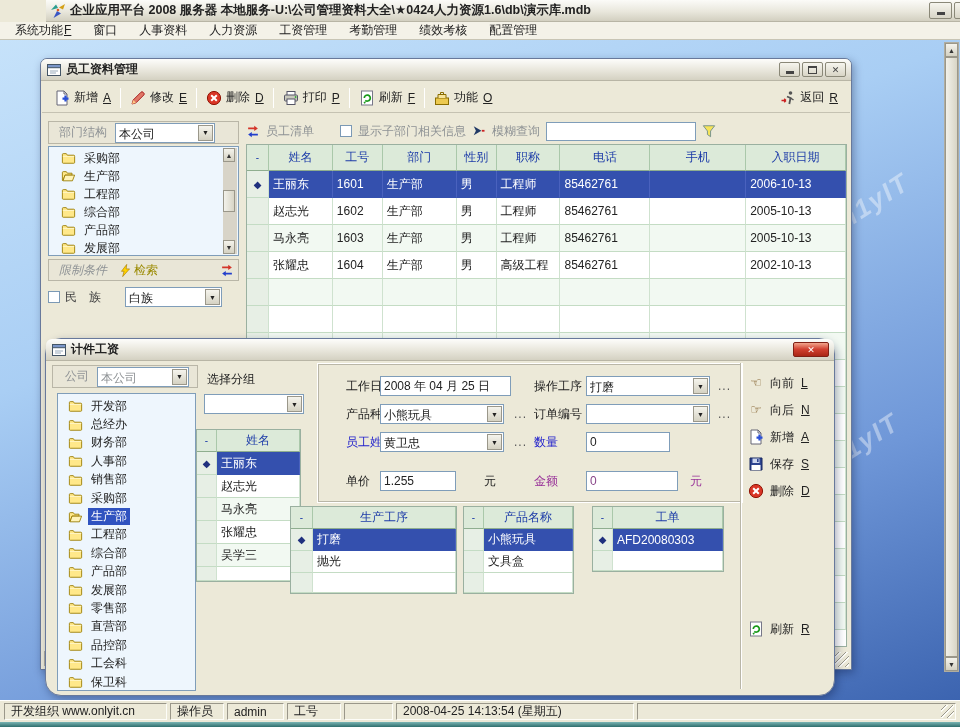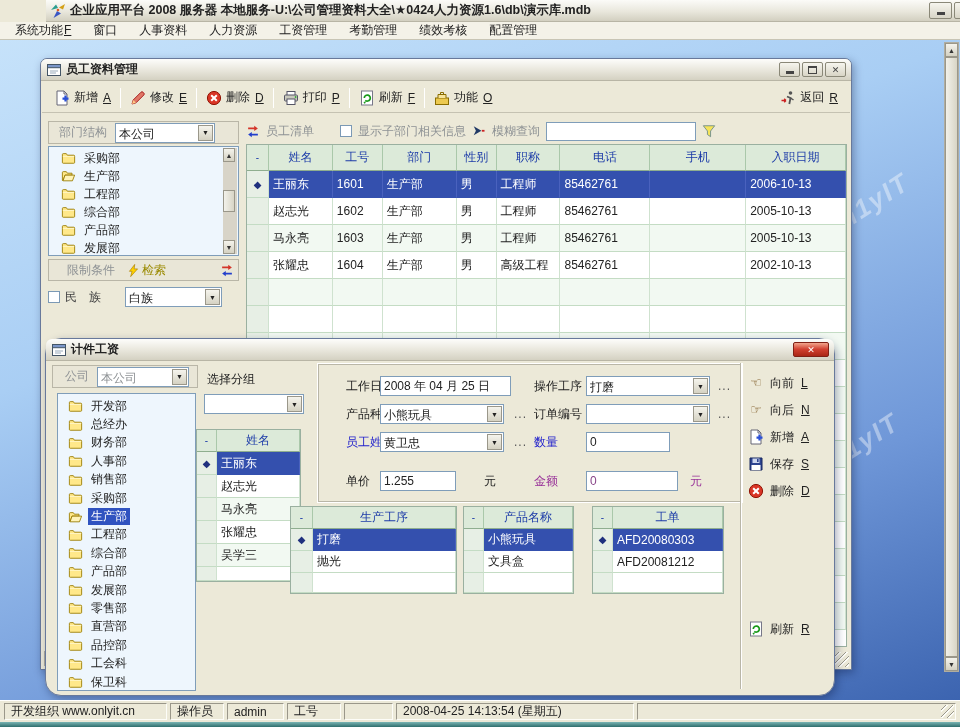--- a/index.html
+++ b/index.html
@@ -380,21 +380,21 @@
           </div>
         </div>
       <div class="vscroll">
         <span class="sarrow" style="top:0;">▲</span>
         <span class="vthumb"></span>
         <span class="sarrow" style="bottom:0;">▼</span>
       </div>
     </div>
 
     <div id="emp-band-filter" class="band">
-      <span class="gray-label" style="margin-left:18px;">限制条件</span>
+      <span class="gray-label" style="margin-left:10px;font-style:italic;">限制条件</span>
       <span class="search">
         <span class="ico" style="width:13px;height:13px;">
             <svg viewBox="0 0 16 16">
               <path d="M9.5 .5 L3 9 h3.2 L4.5 15.5 L13 6 H8.8 Z" fill="#ffd200" stroke="#a97c00" stroke-width=".8"></path>
             </svg>
           </span>
         <span>检索</span>
       </span>
       <span class="ico right" style="width:14px;height:13px;">
           <svg viewBox="0 0 16 16">
@@ -995,24 +995,20 @@
       </div>
     <div id="pt-2" class="mini-table">
         <div class="trow hdr">
           <div class="tcell mcell" style="width: 20px;">-</div>
           <div class="tcell" style="width: 110px;">工单</div>
         </div>
         <div class="trow rsel">
           <div class="tcell mcell" style="width: 20px;">◆</div>
           <div class="tcell" style="width: 110px;">AFD20080303</div>
         </div>
-        <div class="trow">
-          <div class="tcell mcell" style="width: 20px;"></div>
-          <div class="tcell" style="width: 110px;">AFD20081212</div>
-        </div>
         <div class="trow empty">
           <div class="tcell mcell" style="width: 20px;"></div>
           <div class="tcell" style="width: 110px;"></div>
         </div>
       </div>
   </div>
 
   <div id="status-bar">
       <div class="scell" style="width: 163px;">开发组织 www.onlyit.cn</div>
       <div class="scell" style="width: 54px;">操作员</div>

